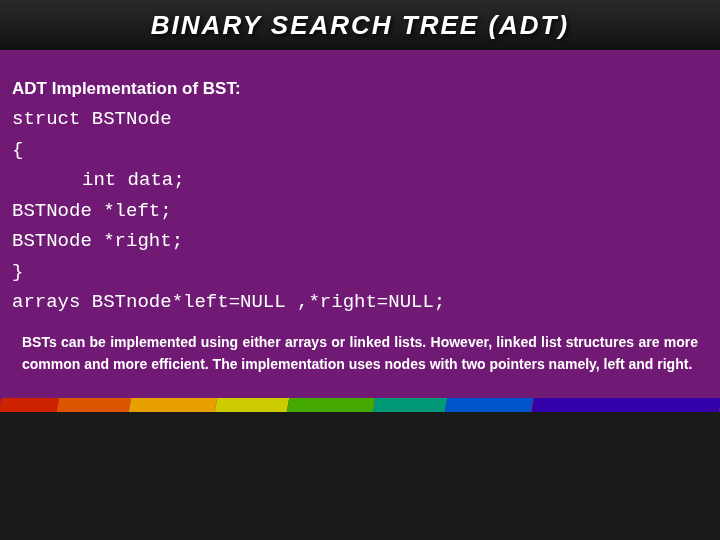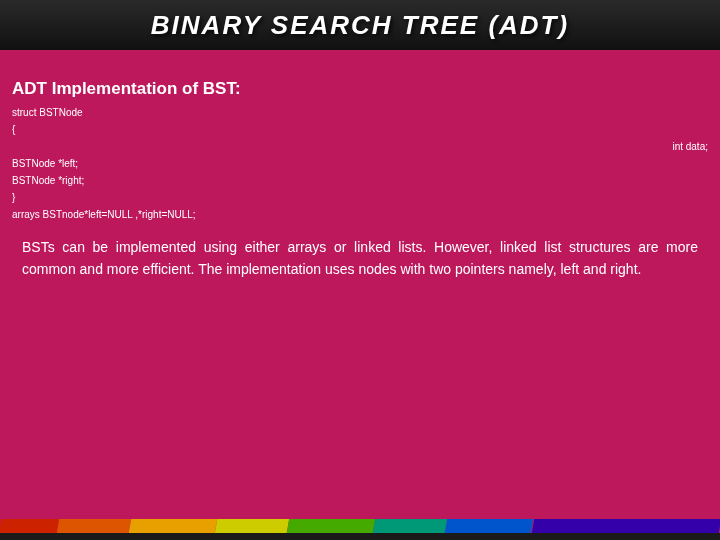--- a/index.html
+++ b/index.html
@@ -12,23 +12,23 @@
       width: 720px;
       height: 540px;
       overflow: hidden;
       font-family: Arial, sans-serif;
       position: relative;
       background: #1a1a1a;
     }
 
     .slide-container {
       width: 720px;
-      height: 533px;
+      height: 412px;
       position: relative;
-      background: #be185d;
+      background: #701a75;
       overflow: hidden;
     }
 
     
     .title-bar {
       position: absolute;
       top: 0;
       left: 0;
       width: 100%;
       height: 50px;
@@ -60,38 +60,37 @@
 
     .page-heading {
       font-size: 17px;
       font-weight: bold;
       margin-bottom: 6px;
       color: #fff;
       margin-top: 24px;
     }
 
     .code-block {
-      font-family: Liberation Sans, sans-serif;
-      font-size: 10px;
+      font-family: Liberation Mono, monospace;
+      font-size: 19px;
       color: #fff;
       line-height: 1.5;
       margin-bottom: 2px;
     }
 
     .code-indent1 {
     }
 
     .code-indent2 {
       margin-left: 70px;
-      text-align: right;
     }
 
     .description-para {
       font-size: 14px;
-      font-weight: normal;
+      font-weight: bold;
       color: #fff;
       line-height: 1.6;
       margin-top: 14px;
       text-align: justify;
       padding: 0 10px;
     }
 
     
     .bars-row {
       position: absolute;

